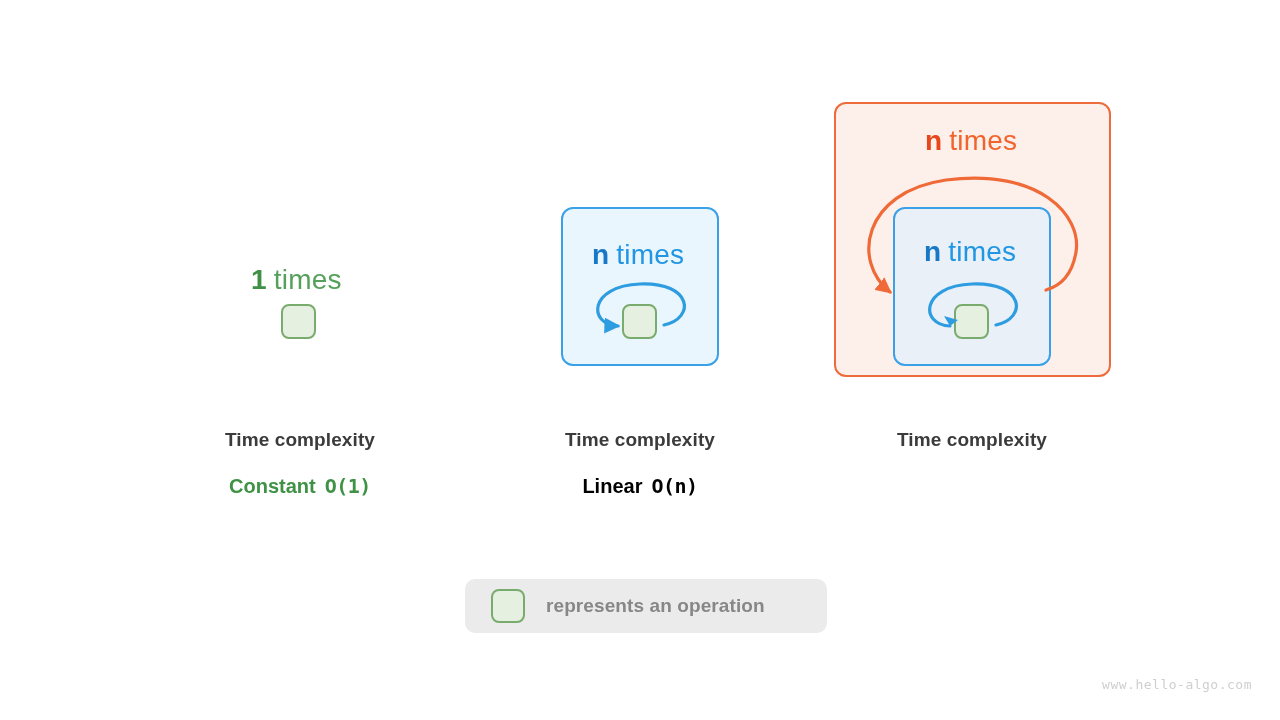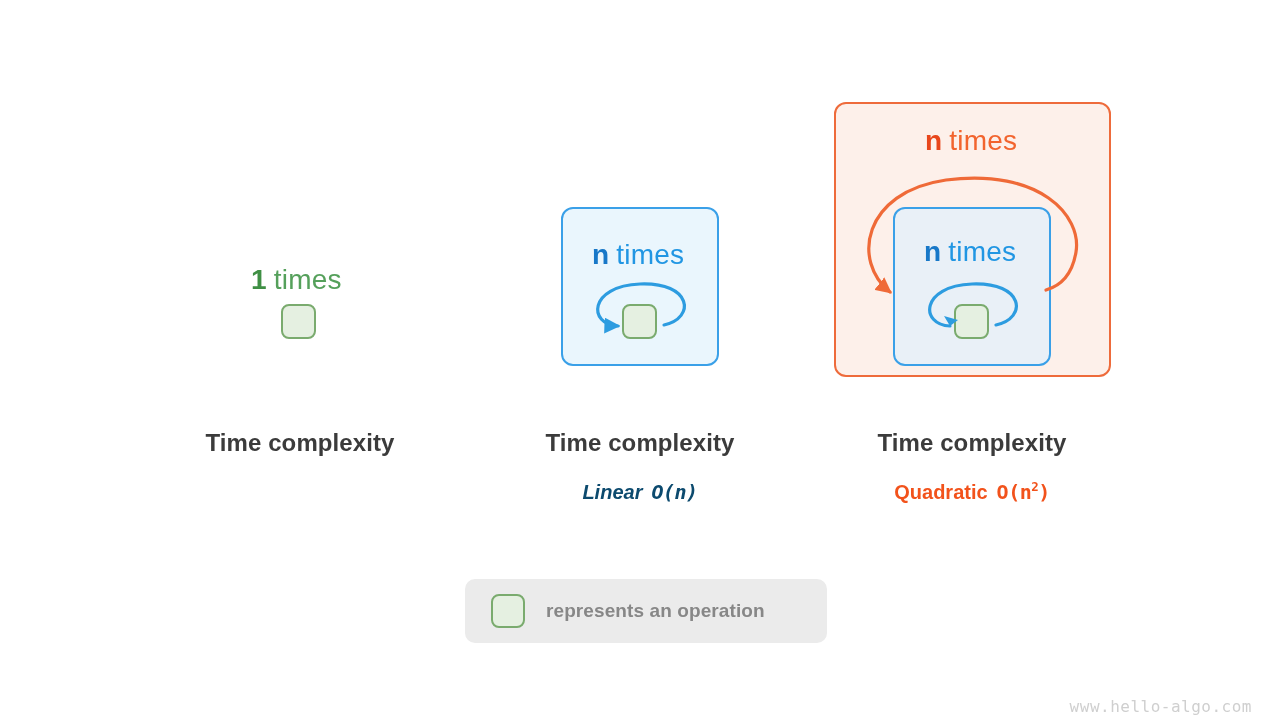--- a/index.html
+++ b/index.html
@@ -116,21 +116,21 @@
   }
 
   
   .caption {
     position: absolute;
     text-align: center;
     width: 300px;
   }
   .caption .title {
     display: block;
-    font-size: 24px;
+    font-size: 19px;
     font-weight: bold;
     color: #3b3b3b;
     letter-spacing: .1px;
   }
   .caption .formula {
     display: block;
     margin-top: 23px;
     font-size: 20px;
     font-weight: bold;
     white-space: nowrap;
@@ -144,31 +144,31 @@
     letter-spacing: -0.5px;
   }
   .caption .formula .big-o sup {
     font-size: 0.62em;
     vertical-align: super;
     line-height: 0;
   }
   .cap-const  { left: 150px; top: 429px; }
   .cap-const .formula { color: #3f9245; }
   .cap-linear { left: 490px; top: 429px; }
-  .cap-linear .formula { color: #0c4a6e; font-style: italic; }
+  .cap-linear .formula { color: #000000; }
   .cap-quad   { left: 822px; top: 429px; }
   .cap-quad .formula { color: #f2521b; }
 
   
   .legend {
     position: absolute;
     left: 465px;
     top: 579px;
     width: 362px;
-    height: 64px;
+    height: 54px;
     background: #ebebeb;
     border-radius: 10px;
     display: flex;
     align-items: center;
     box-sizing: border-box;
     padding-left: 26px;
   }
   .legend .swatch {
     box-sizing: border-box;
     width: 34px;
@@ -183,23 +183,23 @@
     font-size: 19px;
     font-weight: bold;
     color: #878787;
     letter-spacing: .1px;
   }
 
   
   .watermark {
     position: absolute;
     right: 28px;
-    bottom: 4px;
+    bottom: 28px;
     font-family: "DejaVu Sans Mono", monospace;
-    font-size: 16px;
+    font-size: 13px;
     color: #cfcfcf;
     letter-spacing: .5px;
   }
 </style>
 </head>
 <body>
 
 <div class="stage">
 
   <div class="times-label times-const">
@@ -246,34 +246,34 @@
              C 1040 168 1082 216 1076 252
              C 1072 276 1060 286 1046 290" fill="none" stroke="#ef6a38" stroke-width="3.2" stroke-linecap="round" marker-start="url(#arrow-orange)"></path>
   </svg>
 
   <svg class="loops" viewBox="0 0 1280 720">
     <path d="M 950 326 L 944 316 L 958 320 z" fill="#2d9ce0"></path>
   </svg>
 
   <div class="caption cap-const">
     <span class="title">Time complexity</span>
+    <span class="formula">
+      <span class="name">Constant</span><span class="big-o">O(1)</span>
+    </span>
   </div>
 
   <div class="caption cap-linear">
     <span class="title">Time complexity</span>
     <span class="formula">
       <span class="name">Linear</span><span class="big-o">O(n)</span>
     </span>
   </div>
 
   <div class="caption cap-quad">
     <span class="title">Time complexity</span>
-    <span class="formula">
-      <span class="name">Quadratic</span><span class="big-o"><span>O(n</span><sup>2</sup><span>)</span></span>
-    </span>
   </div>
 
   <div class="legend">
     <div class="swatch"></div>
     <div class="legend-text">represents an operation</div>
   </div>
 
   <div class="watermark">www.hello-algo.com</div>
 
 </div>

